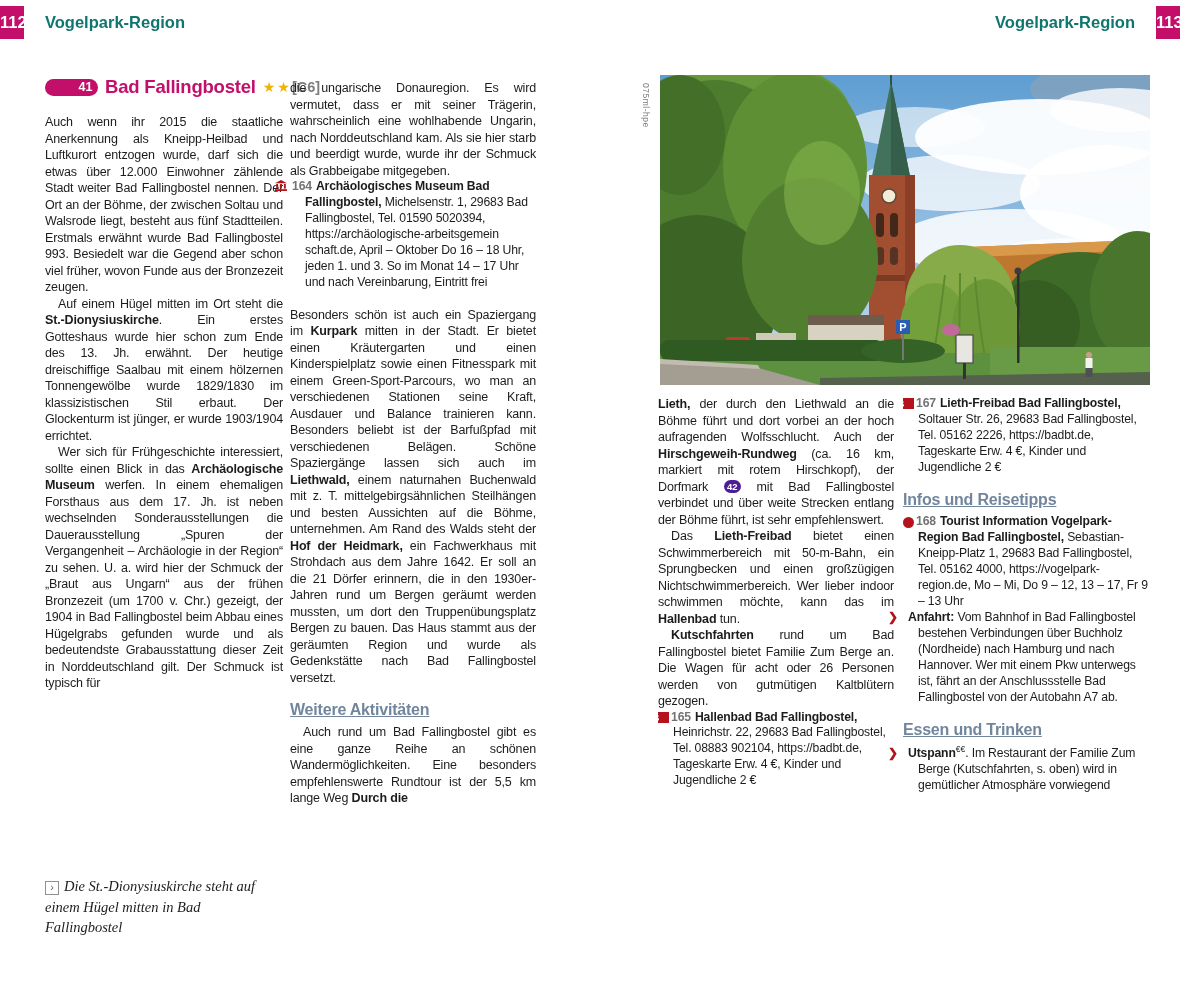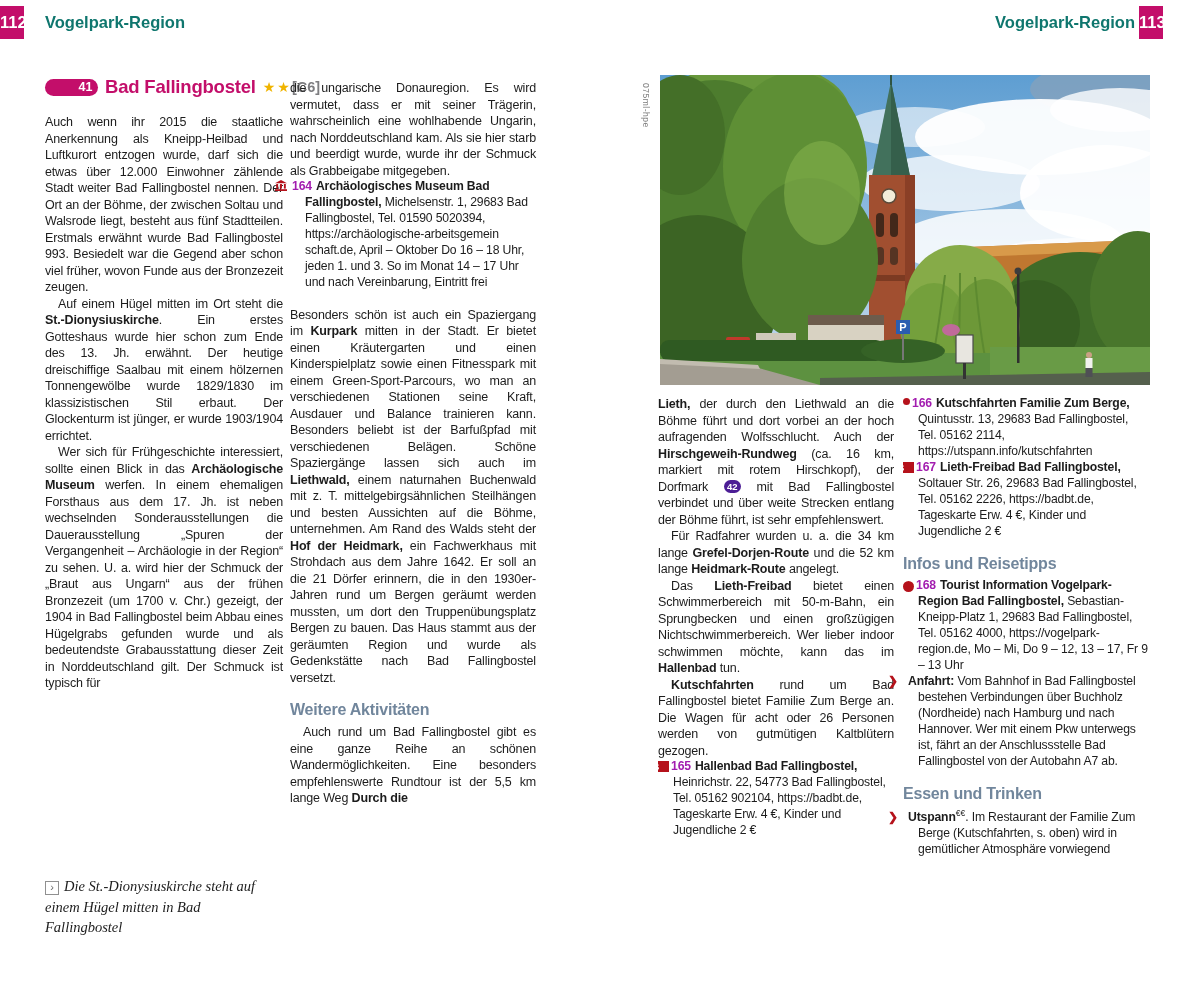--- a/index.html
+++ b/index.html
@@ -7,21 +7,21 @@
     width:1180px;height:1000px;position:relative;background:#ffffff;
     font-family:"Liberation Sans",sans-serif;color:#1c1c1c;
     -webkit-hyphens:auto;hyphens:auto;overflow:hidden;
   }
   
   .pagenum{
     position:absolute;top:6px;width:24px;height:33px;line-height:33px;
     background:#c30e6a;color:#fff;font-weight:bold;font-size:16.5px;text-align:right;
   }
   .pagenum.left{left:0;}
-  .pagenum.right{right:17px;}
+  .pagenum.right{right:0;}
   .runtitle{
     position:absolute;top:6px;height:33px;line-height:33px;
     color:#0f766e;font-weight:bold;font-size:16.5px;
   }
   .runtitle.left{left:45px;}
   .runtitle.right{right:45px;}
   
   .col{position:absolute;}
   #col1{left:45px;top:76px;width:238px;}
   #col2{left:290px;top:68px;width:246px;margin-top:12px;}
@@ -41,26 +41,27 @@
   .para{
     font-size:12.5px;line-height:1.32;text-align:justify;margin:0;
     letter-spacing:-0.15px;
   }
   .para.ind{text-indent:13px;}
   .gap{margin-top:16px;}
   .b{font-weight:bold;}
   .subhead{
     color:#71869c;font-weight:bold;font-size:16px;letter-spacing:-0.2px;
     margin:15px 0 5px 0;
+    text-decoration:underline;
   }
   .entry{
     font-size:12.2px;line-height:1.31;letter-spacing:-0.15px;
     padding-left:15px;text-indent:-15px;text-align:left;margin:0;
   }
-  .enum{color:#a21caf;font-weight:bold;margin-right:4px;}
+  .enum{color:#737373;font-weight:bold;margin-right:4px;}
   .ic{display:inline-block;vertical-align:baseline;margin-right:2px;}
   .ic-museum svg{width:12px;height:11px;fill:#b5121b;vertical-align:-1px;}
   .ic-s{
     background:#b5121b;color:#fff;width:11px;height:11px;line-height:11px;
     font-size:9.5px;font-weight:bold;text-align:center;vertical-align:0px;
   }
   .ic-dot{
     background:#b5121b;width:7px;height:7px;border-radius:50%;vertical-align:2px;
   }
   .ic-info{
@@ -217,30 +218,28 @@
 
   <circle cx="429" cy="280" r="3" fill="#caa084"></circle>
   <rect x="425.5" y="283" width="7" height="10" fill="#f2f2ee"></rect>
   <rect x="425.5" y="293" width="7" height="9" fill="#4f4f55"></rect>
 </svg>
 <div id="credit">075ml-hpe</div>
 
 <div class="col" id="col3">
   <div>
       <p class="para"><span class="b">Lieth,</span><span> der durch den Liethwald an die Böhme führt und dort vorbei an der hoch aufragenden Wolfsschlucht. Auch der </span><span class="b">Hirschgeweih-Rundweg</span><span> (ca. 16 km, markiert mit rotem Hirschkopf), der Dorfmark </span><span class="badge-inline">42</span><span> mit Bad Fallingbostel verbindet und über weite Strecken entlang der Böhme führt, ist sehr empfehlenswert.</span></p>
-      <p class="para ind"><span>Für Radfahrer wurden u. a. die 34 km lange </span><span class="b">Grefel-Dorjen-Route</span><span> und die 52 km lange </span><span class="b">Heidmark-Route</span><span> angelegt.</span></p>
       <p class="para ind"><span>Das </span><span class="b">Lieth-Freibad</span><span> bietet einen Schwimmerbereich mit 50-m-Bahn, ein Sprungbecken und einen großzügigen Nichtschwimmerbereich. Wer lieber indoor schwimmen möchte, kann das im </span><span class="b">Hallenbad</span><span> tun.</span></p>
       <p class="para ind"><span class="b">Kutschfahrten</span><span> rund um Bad Fallingbostel bietet Familie Zum Berge an. Die Wagen für acht oder 26 Personen werden von gutmütigen Kaltblütern gezogen.</span></p>
-      <div class="entry"><span class="ic ic-s">S</span><span class="enum">165</span><span class="b">Hallenbad Bad Fallingbostel,</span><span> Heinrichstr. 22, 54773 Bad Fallingbostel, Tel. 05162 902104, https://badbt.de, Tageskarte Erw. 4 €, Kinder und Jugendliche 2 €</span></div>
+      <div class="entry"><span class="ic ic-s">S</span><span class="enum">165</span><span class="b">Hallenbad Bad Fallingbostel,</span><span> Heinrichstr. 22, 29683 Bad Fallingbostel, Tel. 08883 902104, https://badbt.de, Tageskarte Erw. 4 €, Kinder und Jugendliche 2 €</span></div>
     </div>
 </div>
 
 <div class="col" id="col4">
   <div>
-      <div class="entry"><span class="ic ic-dot"></span><span class="enum">166</span><span class="b">Kutschfahrten Familie Zum Berge,</span><span> Quintusstr. 13, 29683 Bad Fallingbostel, Tel. 05162 2114, https://utspann.info/kutschfahrten</span></div>
       <div class="entry"><span class="ic ic-s">S</span><span class="enum">167</span><span class="b">Lieth-Freibad Bad Fallingbostel,</span><span> Soltauer Str. 26, 29683 Bad Fallingbostel, Tel. 05162 2226, https://badbt.de, Tageskarte Erw. 4 €, Kinder und Jugendliche 2 €</span></div>
       <div class="subhead">Infos und Reisetipps</div>
       <div class="entry"><span class="ic ic-info">i</span><span class="enum">168</span><span class="b">Tourist Information Vogelpark-Region Bad Fallingbostel,</span><span> Sebastian-Kneipp-Platz 1, 29683 Bad Fallingbostel, Tel. 05162 4000, https://vogelpark-region.de, Mo – Mi, Do 9 – 12, 13 – 17, Fr 9 – 13 Uhr</span></div>
       <div class="entry"><span class="ic ic-chev">❯</span><span class="b">Anfahrt:</span><span> Vom Bahnhof in Bad Fallingbostel bestehen Verbindungen über Buchholz (Nordheide) nach Hamburg und nach Hannover. Wer mit einem Pkw unterwegs ist, fährt an der Anschlussstelle Bad Fallingbostel von der Autobahn A7 ab.</span></div>
       <div class="subhead">Essen und Trinken</div>
       <div class="entry"><span class="ic ic-chev">❯</span><span class="b">Utspann</span><sup class="price">€€</sup><span>. Im Restaurant der Familie Zum Berge (Kutschfahrten, s. oben) wird in gemütlicher Atmosphäre vorwiegend</span></div>
     </div>
 </div>
 
 <div class="caption">

